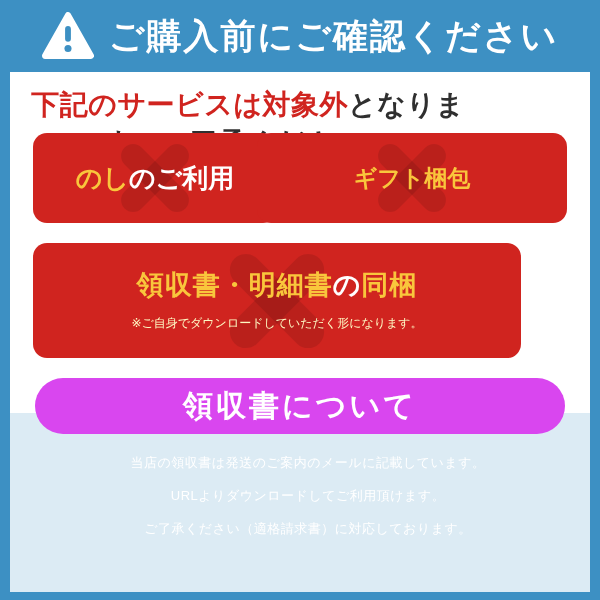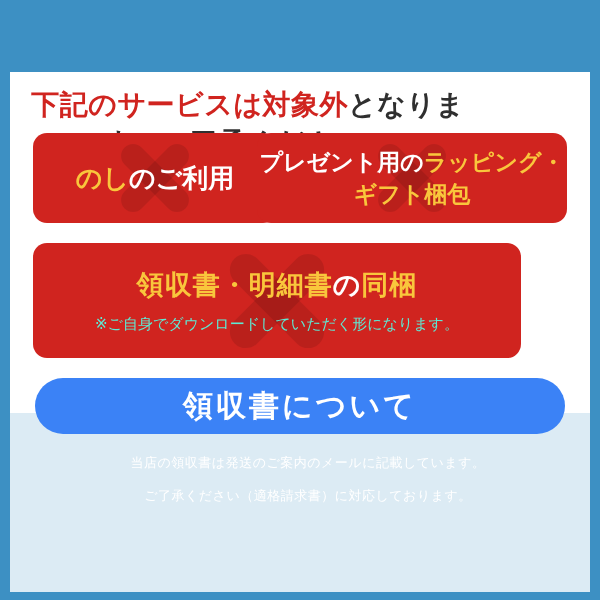--- a/index.html
+++ b/index.html
@@ -53,74 +53,84 @@
   .xmark::after  { transform:rotate(-45deg); }
   .box-wide .xmark::before, .box-wide .xmark::after {
     width:120px; height:32px; margin:-16px 0 0 -60px; border-radius:16px;
   }
   .redbox .txt { position:relative; z-index:1; text-align:center; }
   .box-noshi .txt { font-size:26px; font-weight:bold; color:#ffffff; }
   .box-wrap .txt  { font-size:23px; font-weight:bold; color:#ffffff; line-height:32px; }
   .yel { color:#f9c63c; }
   .wht { color:#ffffff; }
   .box-wide .title { position:relative; z-index:1; font-size:27px; font-weight:bold; margin-bottom:9px; letter-spacing:1px; }
-  .box-wide .note  { position:relative; z-index:1; color:#5eead4; font-size:15px; line-height:23px; text-align:right; }
+  .box-wide .note  { position:relative; z-index:1; color:#fef9c3; font-size:12px; line-height:23px; text-align:right; }
   
   .pill {
     position:absolute; left:25px; top:306px; width:530px; height:56px;
-    background:#3b82f6; border-radius:28px;
+    background:#d946ef; border-radius:28px;
     display:flex; align-items:center; justify-content:center;
     color:#ffffff; font-size:30px; font-weight:bold; letter-spacing:3px;
   }
   
   .info {
     position:absolute; left:8px; top:374px; width:580px;
     text-align:center; color:#ffffff; font-size:13px; line-height:33px;
     letter-spacing:0.5px;
   }
 </style>
 </head>
 <body>
 
 <div class="canvas">
 
+  <header class="hdr">
+    <span class="tri">
+      <svg width="52" height="48" viewBox="0 0 50 46">
+        <path d="M25 3 L47 42 L3 42 Z" fill="#ffffff" stroke="#ffffff" stroke-width="6" stroke-linejoin="round"></path>
+        <rect x="22.2" y="13.5" width="5.6" height="15" rx="2.8" fill="#3d90c3"></rect>
+        <circle cx="25" cy="35" r="3.4" fill="#3d90c3"></circle>
+      </svg>
+    </span>
+    <h1>ご購入前にご確認ください</h1>
+  </header>
 
   <div class="panel">
     <div class="white-sec"></div>
     <div class="lblue-sec"></div>
 
     <div class="notice">
       <span class="hl">下記のサービスは対象外</span><span class="rest">となります。ご了承ください。</span>
     </div>
 
     <div class="redbox box-noshi">
       <span class="xmark"></span>
       <div class="txt">
         <span class="yel">のし</span><span class="wht">のご利用</span>
       </div>
     </div>
 
     <div class="redbox box-wrap">
       <span class="xmark"></span>
       <div class="txt">
-        <div><span class="wht">プレゼント用の</span><span class="yel">ラッピング・</span></div>
         <div><span class="yel">ギフト梱包</span></div>
       </div>
     </div>
 
     <div class="redbox box-wide">
       <span class="xmark"></span>
       <div class="title">
         <span class="yel">領収書・明細書</span><span class="wht">の</span><span class="yel">同梱</span>
       </div>
       <div class="note">※ご自身でダウンロードしていただく形になります。</div>
     </div>
 
     <div class="info">
       <div>当店の領収書は発送のご案内のメールに記載しています。</div>
+      <div>URLよりダウンロードしてご利用頂けます。</div>
       <div>ご了承ください（適格請求書）に対応しております。</div>
     </div>
 
     <div class="pill">
       <span>領収書について</span>
     </div>
   </div>
 
 </div>
 

